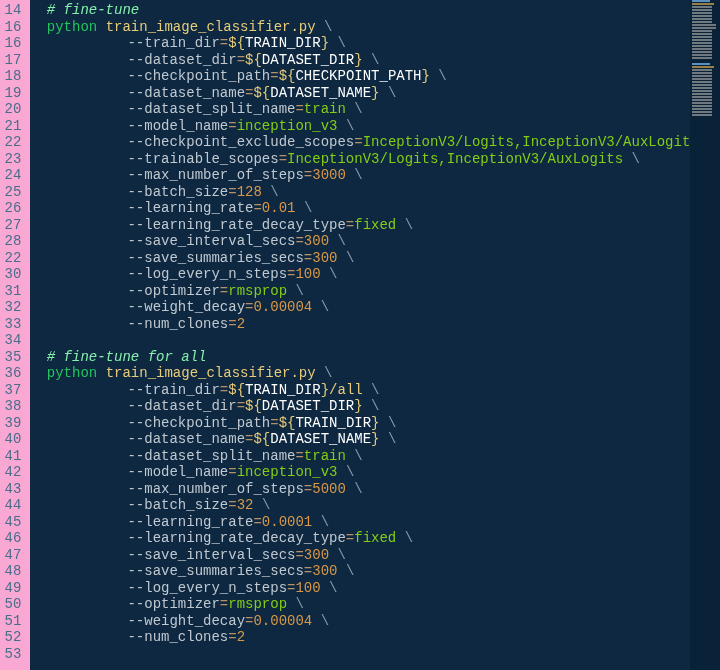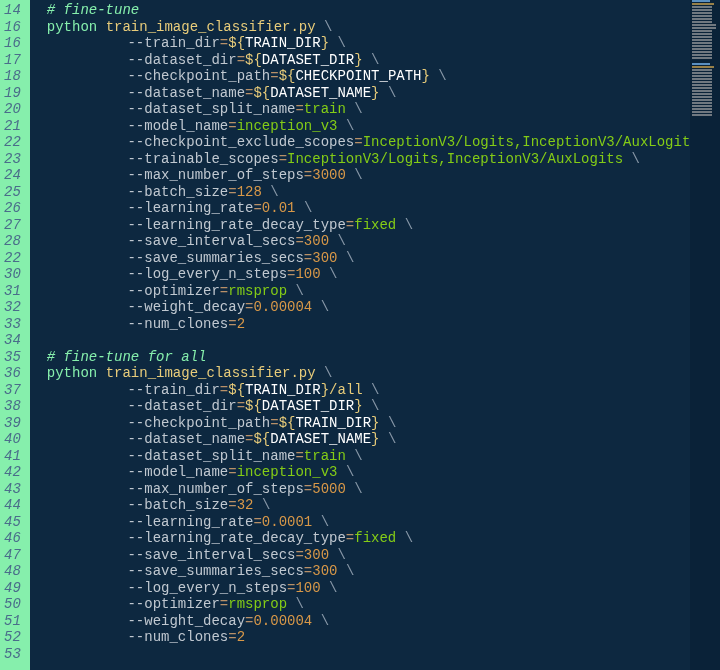--- a/index.html
+++ b/index.html
@@ -12,45 +12,44 @@
     height: 670px;
     overflow: hidden;
     position: relative;
   }
   .editor {
     display: flex;
     width: 690px;
     height: 670px;
   }
   .gutter {
-    background: #86efac;
+    background: #f9a8d4;
     color: #4a6d8a;
-    text-align: left;
+    text-align: center;
     padding: 2px 8px 2px 4px;
     user-select: none;
     flex-shrink: 0;
     width: 30px;
-    font-style: italic;
   }
   .gutter div {
     height: 16.5px;
     line-height: 16.5px;
   }
   .code {
     flex: 1;
     padding: 2px 0;
     white-space: pre;
     overflow: hidden;
   }
   .line {
     height: 16.5px;
     line-height: 16.5px;
   }
   .comment { color: #86efac; font-style: italic; }
-  .keyword { color: #86efac; }
+  .keyword { color: #22c55e; }
   .script { color: #e8cc7a; }
   .flag { color: #c0c8d0; margin-left: 47px; }
   .equals { color: #b89068; }
   .value { color: #84cc16; }
   .number { color: #d89848; }
   .varbrace { color: #e8cc7a; }
   .varname { color: #ffffff; }
   .path { color: #e8cc7a; margin-top: 20px; }
   .cont { color: #8898a8; }
   .minimap {

